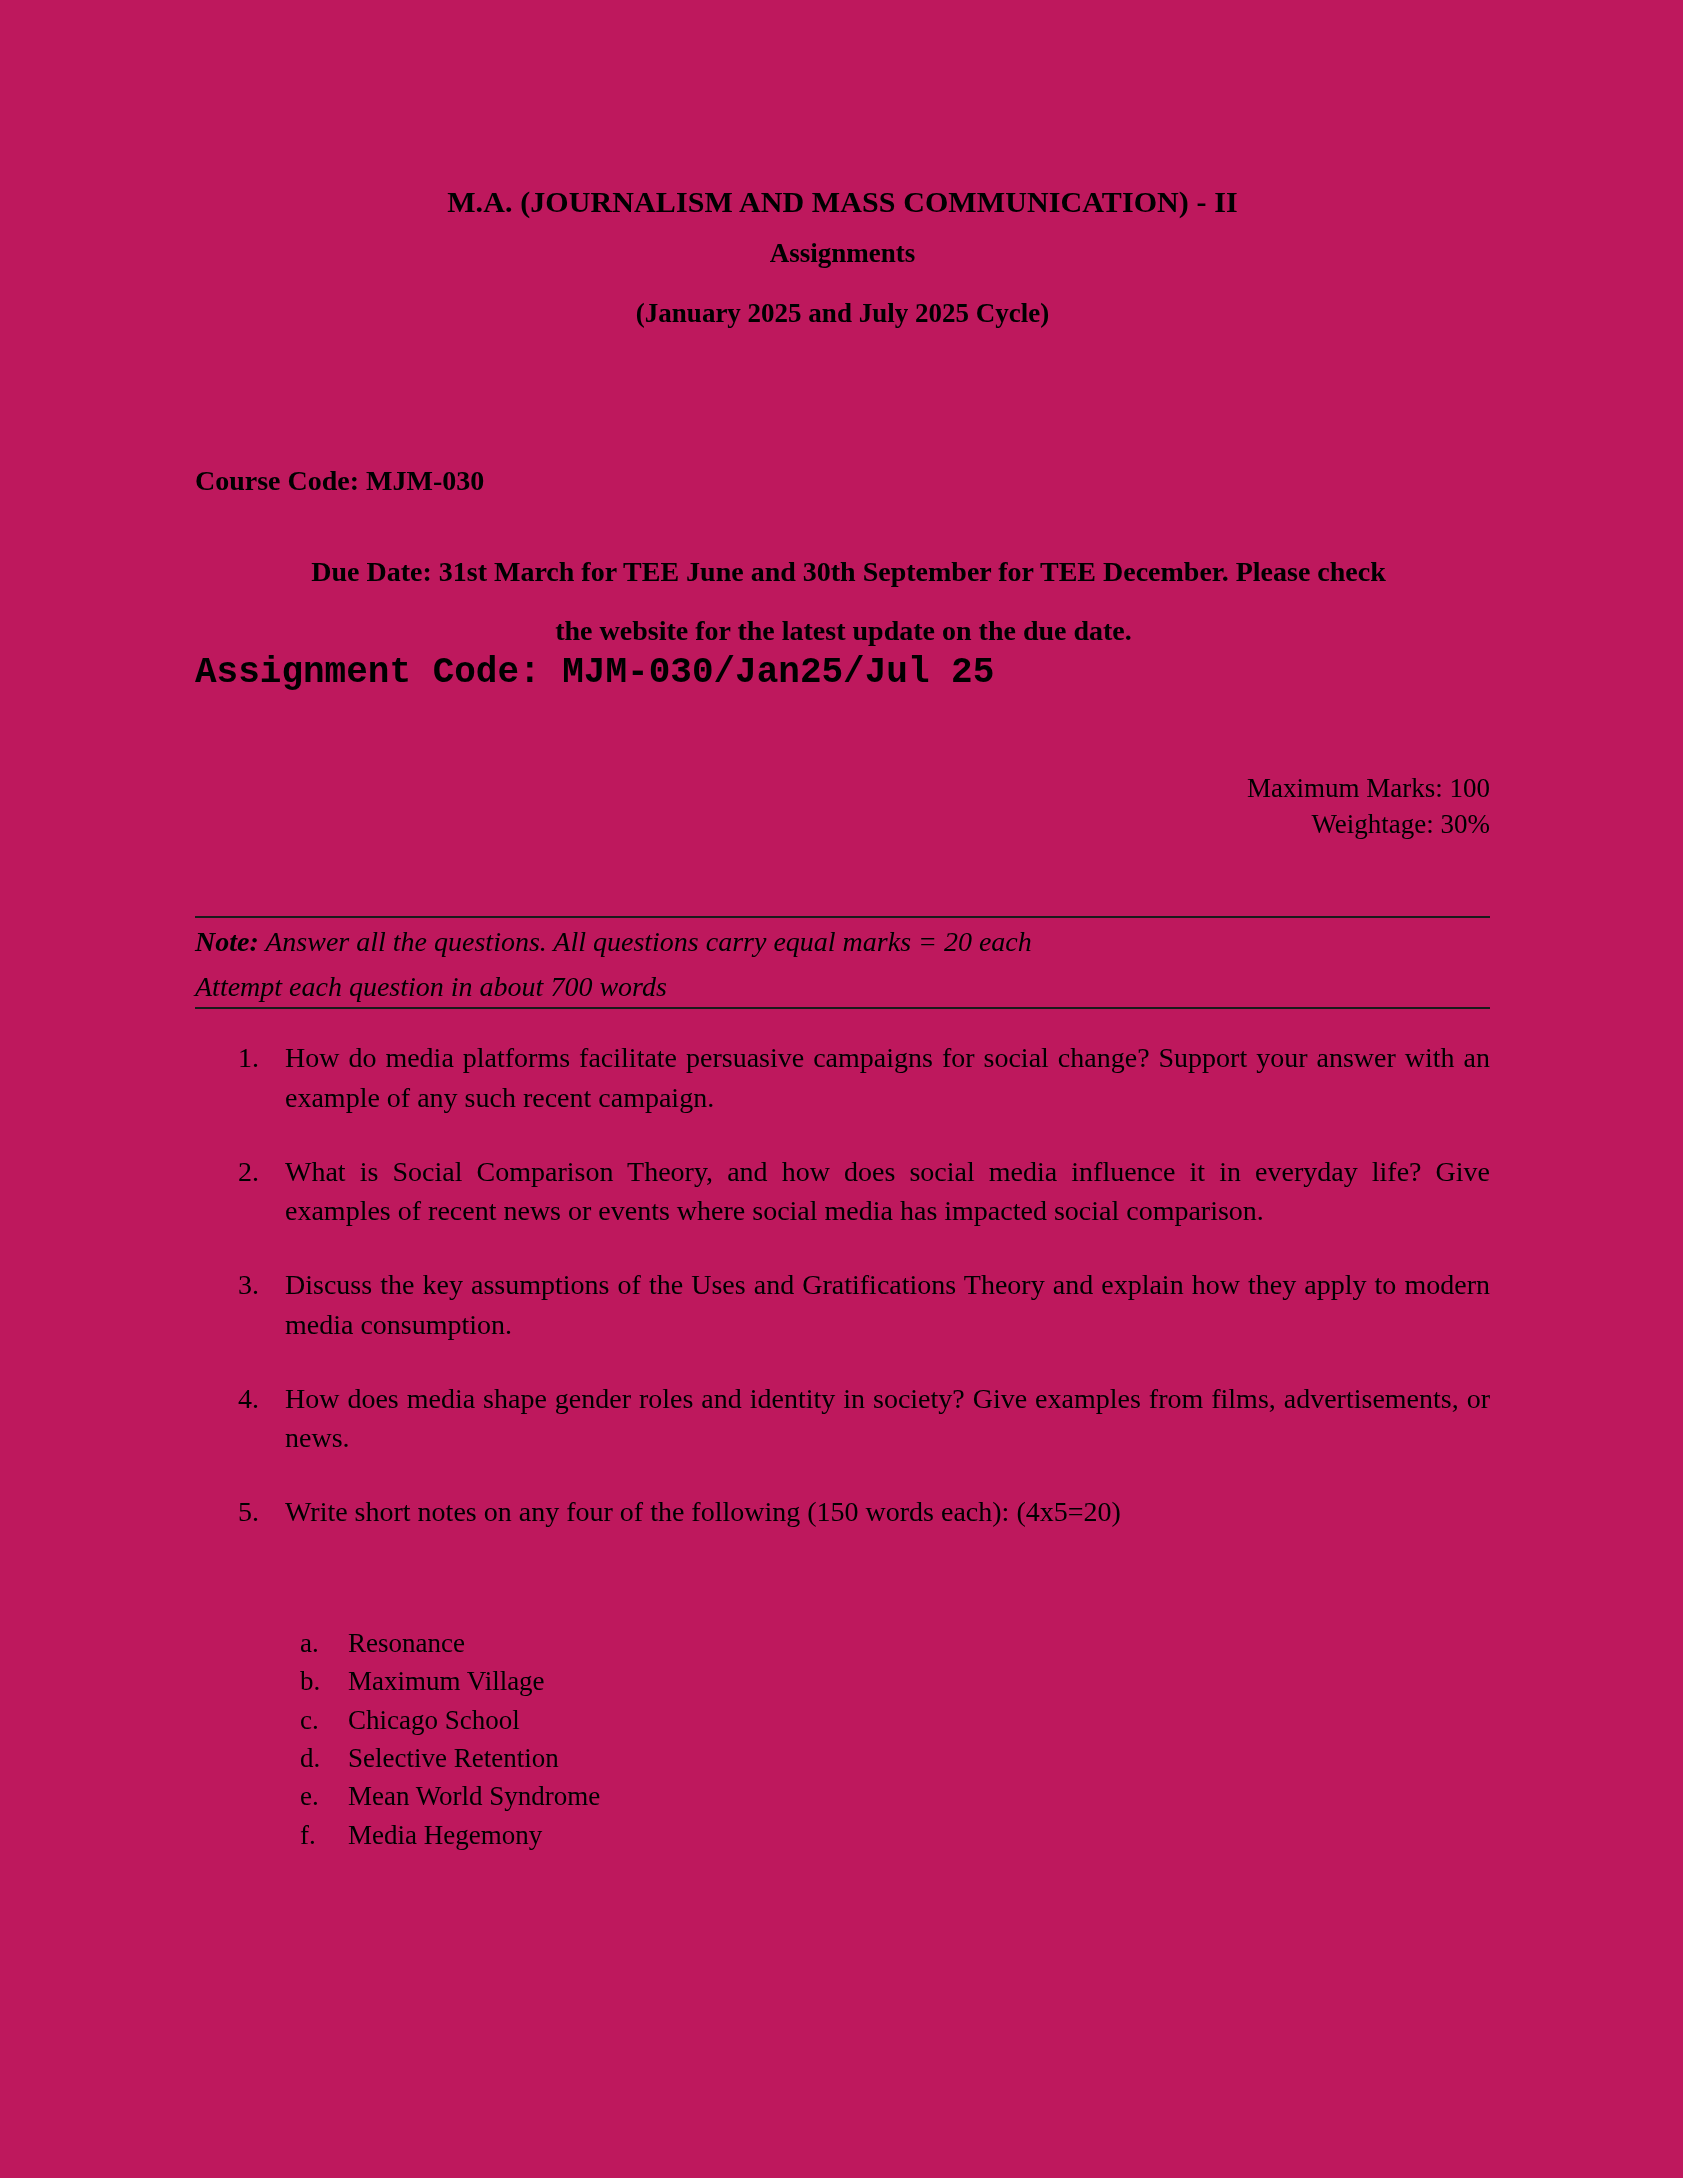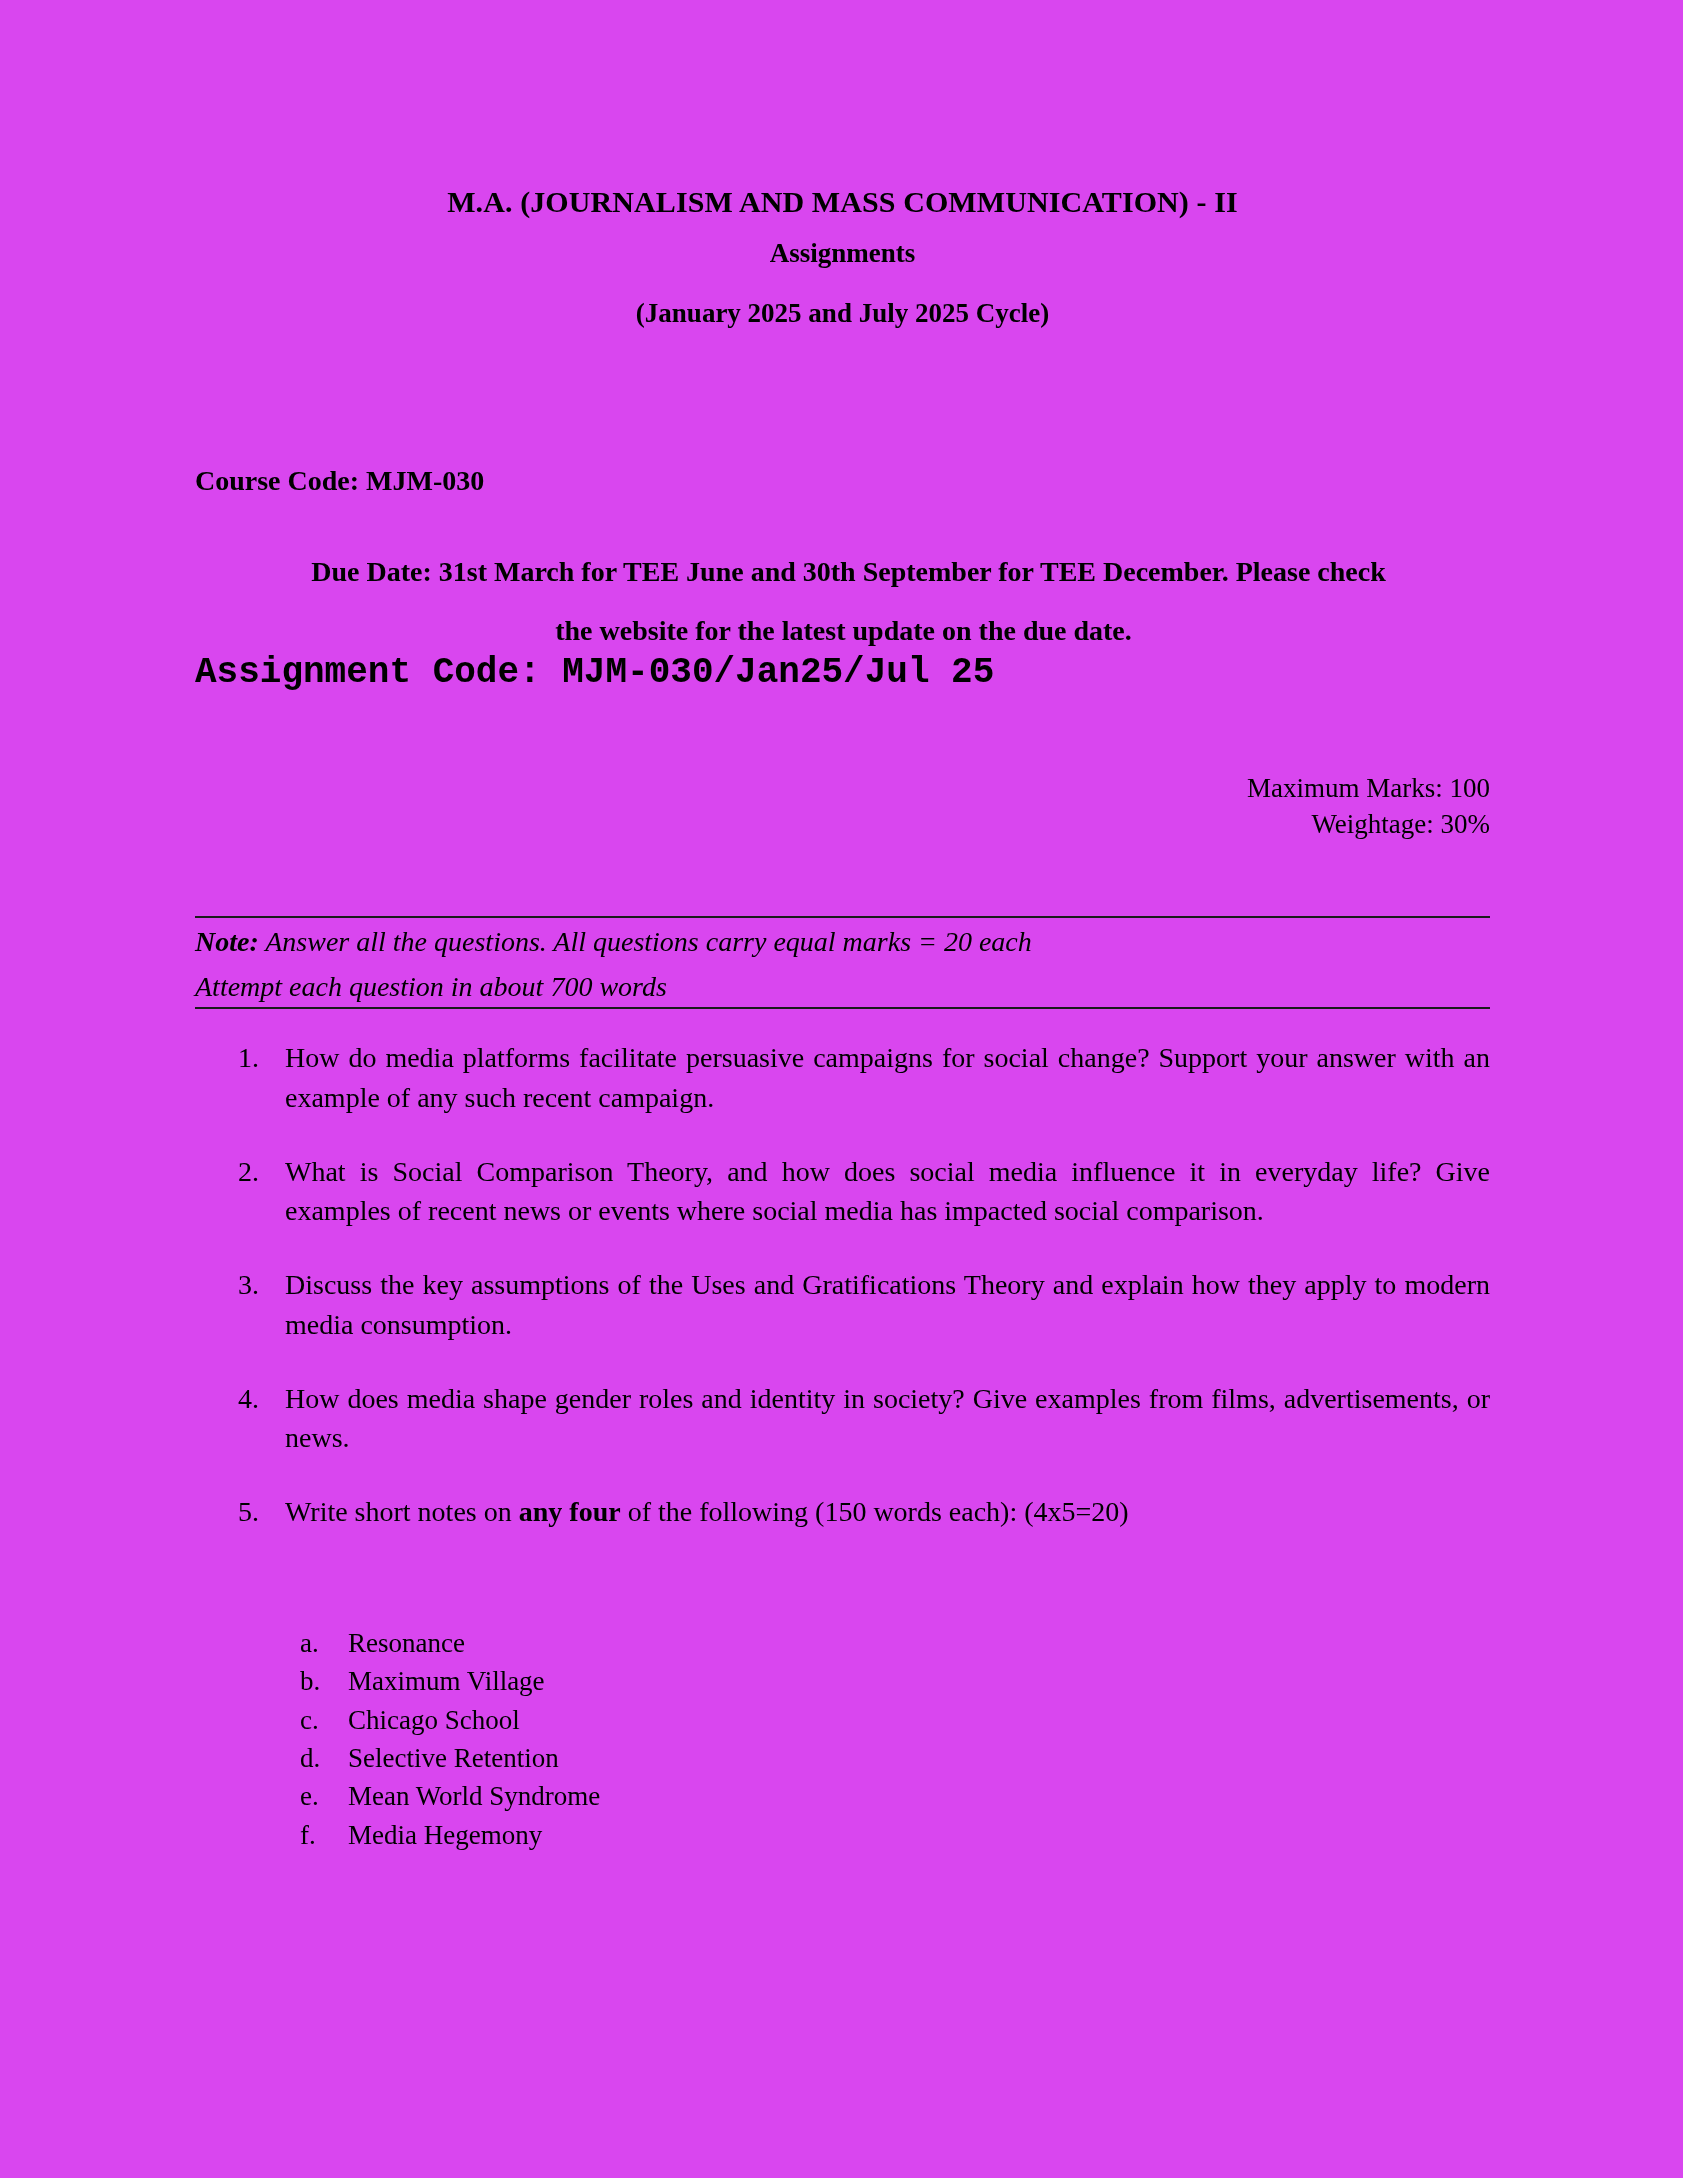--- a/index.html
+++ b/index.html
@@ -13,21 +13,21 @@
     font-family: "Liberation Serif", "DejaVu Serif", serif;
     color: #000000;
     position: relative;
     overflow: hidden;
   }
 
   .page {
     width: 1683px;
     height: 2178px;
     position: relative;
-    background: #d946ef;
+    background: #be185d;
     box-sizing: border-box;
   }
 
   
   .header {
     position: absolute;
     left: 195px;
     top: 183px;
     width: 1295px;
     text-align: center;
@@ -153,21 +153,21 @@
     text-align: left;
     line-height: 1.42;
   }
   .q-text {
     flex: 1 1 auto;
     text-align: justify;
     text-justify: inter-word;
     line-height: 1.42;
     hyphens: none;
   }
-  .q-text b { font-weight: bold; }
+  .q-text b { font-weight: normal; }
 
   
   .sub-list {
     position: absolute;
     left: 300px;
     top: 1624px;
     font-size: 27px;
     line-height: 1.42;
   }
   .sub-item {

